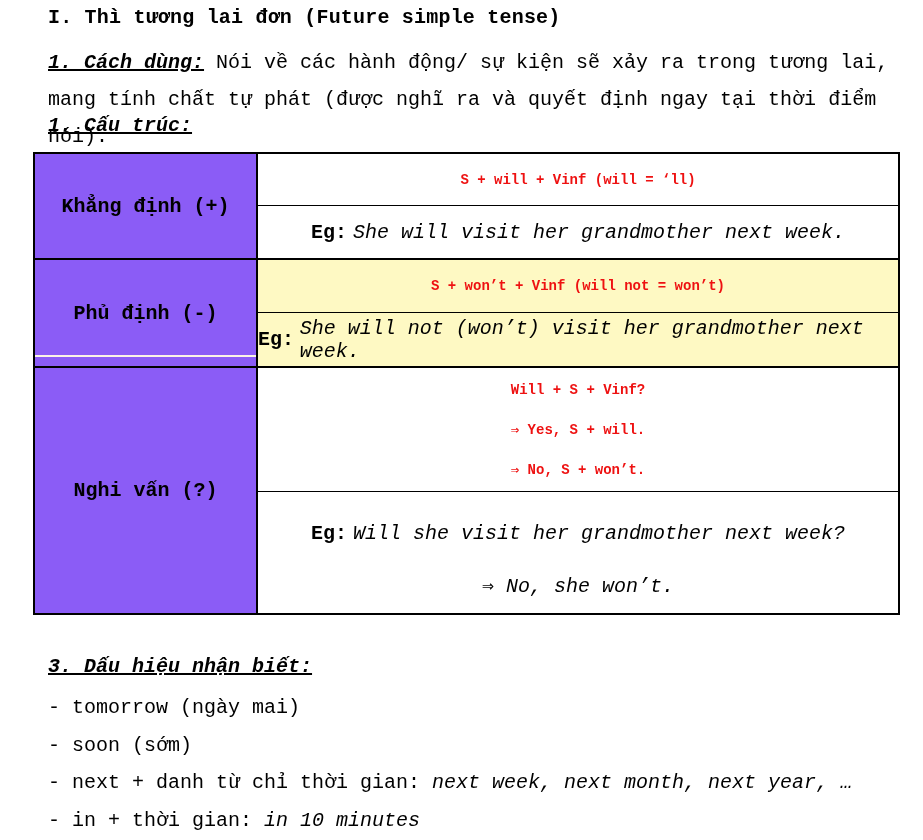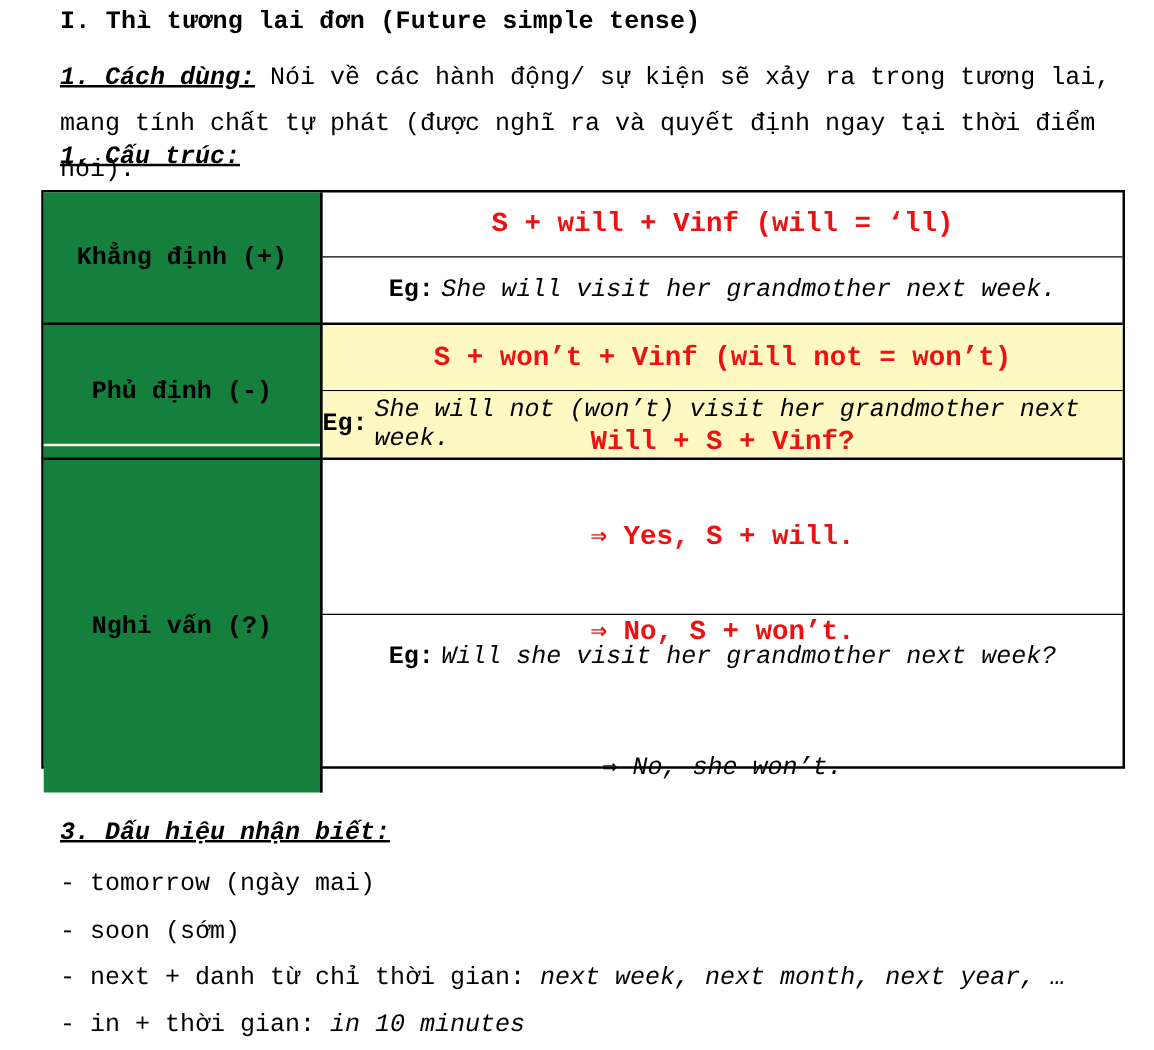--- a/index.html
+++ b/index.html
@@ -38,42 +38,42 @@
     grid-template-columns:223px 1fr;
     grid-template-rows:52px 54px 53px 55px 124px auto;
     background:#fff;
   }
   .cell{
     box-sizing:border-box;
     display:flex;align-items:center;justify-content:center;
   }
   .cell.label{
     grid-column:1;
-    background:#15803d;
+    background:#8b5cf6;
     border-right:2px solid #000;
     font-size:20px;font-weight:bold;
     position:relative;
   }
   .cell.label.row-1,.cell.label.row-2{border-bottom:2px solid #000;}
   .cell.label.row-2::after{
     content:"";position:absolute;left:0;right:0;bottom:9px;height:2px;
     background:#FBF3E6;
   }
   .cell.formula{
     grid-column:2;
     border-bottom:1px solid #000;
-    color:#EE1111;font-weight:bold;font-size:22px;
+    color:#EE1111;font-weight:bold;font-size:14px;
   }
   .cell.eg{
     grid-column:2;
     font-size:20px;
   }
   .cell.eg.divider{border-bottom:2px solid #000;}
   .cell.yellow{background:#fef9c3;}
-  .cell.stack{flex-direction:column;gap:36px;}
+  .cell.stack{flex-direction:column;}
   .formula-line{line-height:40px;}
   .eg-line{line-height:39px;text-align:center;margin-top:14px;}
   .eg-label{font-weight:bold;font-style:normal;}
   .ex-italic{font-style:italic;}
   .eg-gap{display:inline-block;width:6px;}
 
   
   .signals{
     left:48px;top:689px;width:845px;
     font-size:20px;line-height:37.5px;

